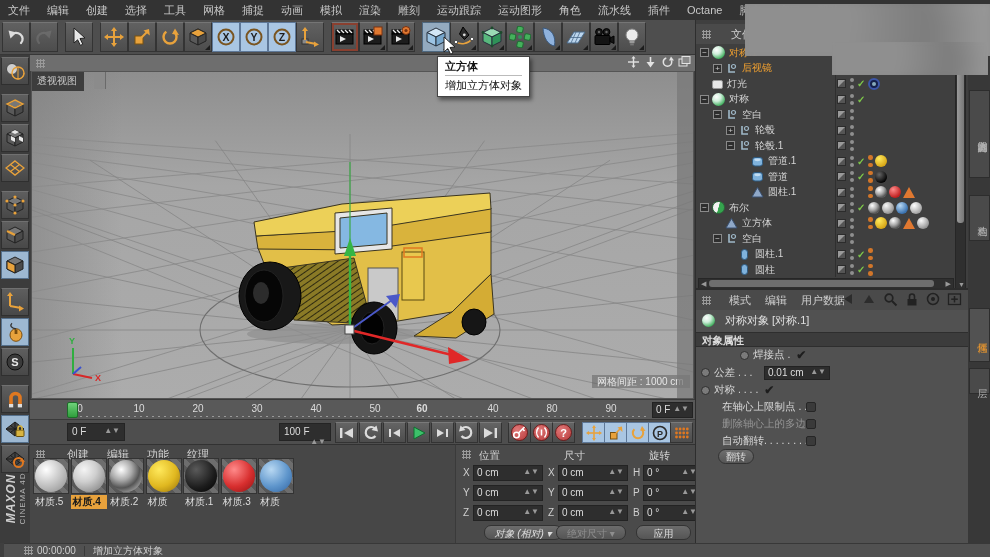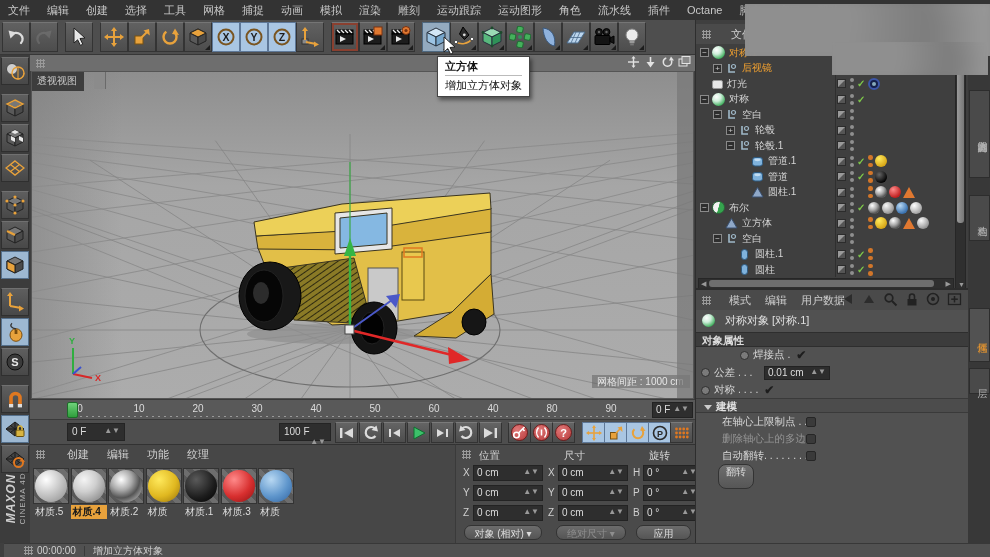--- a/index.html
+++ b/index.html
@@ -47,21 +47,21 @@
 .transport{position:absolute;left:30px;top:419px;width:665px;height:25px;background:#4e4e4e;border-top:1px solid #3a3a3a;}
 .spin{position:absolute;top:3px;height:18px;background:#2e2e2e;border:1px solid #242424;color:#ddd;font-size:10px;padding:2px 4px;}
 .spin .ud{float:right;color:#999;font-size:8px;margin-left:4px;}
 .rslider{position:absolute;left:99px;top:3px;width:146px;height:18px;background:linear-gradient(#8d8d8d,#6f6f6f);border:1px solid #3c3c3c;border-top-color:#a8a8a8;color:#2e2e2e;font-size:10px;display:flex;justify-content:space-between;padding:2px 4px;}
 .tbtn{position:absolute;top:2px;width:23px;height:21px;background:linear-gradient(#646464,#4d4d4d);border:1px solid #333;border-top-color:#7a7a7a;display:flex;align-items:center;justify-content:center;}
 .tbtn.blue{background:#a9c6e3;border-color:#5e7898;}
 .redc{width:17px;height:17px;border-radius:50%;background:radial-gradient(circle at 35% 30%,#e07878,#b83c3c);border:1px solid #6e1c1c;display:flex;align-items:center;justify-content:center;}
 
 .materials{position:absolute;left:30px;top:444px;width:425px;height:99px;background:#474747;border-top:1px solid #323232;}
 .matmenu{display:flex;gap:18px;align-items:center;height:18px;padding-left:6px;color:#cfcfcf;}
-.mat{position:absolute;top:23px;width:36px;height:49px;}
+.mat{position:absolute;top:13px;width:36px;height:49px;}
 .mat .ball{width:36px;height:36px;background:repeating-linear-gradient(45deg,#6e6e6e 0 5px,#585858 5px 10px);border:1px solid #333;position:relative;}
 .mat .sph{position:absolute;left:1px;top:1px;width:32px;height:32px;border-radius:50%;}
 .mat .lbl{margin-top:1px;font-size:10px;color:#ddd;padding:0 2px;white-space:nowrap;overflow:hidden;}
 .mat.sel .lbl{background:#e8a23c;color:#1a1a1a;font-weight:bold;}
 .sph.white{background:radial-gradient(circle at 35% 30%,#ffffff,#bfbfbf 55%,#8a8a8a);}
 .sph.glass{background:radial-gradient(circle at 35% 30%,#f4f4f4,#cfcfcf 40%,#9a9a9a 75%,#c8c8c8);}
 .sph.chrome{background:radial-gradient(circle at 35% 30%,#ffffff,#aaa 35%,#555 60%,#999 80%,#444);}
 .sph.yellow{background:radial-gradient(circle at 35% 30%,#ffe95c,#e0b820 55%,#96700a);}
 .sph.black{background:radial-gradient(circle at 35% 30%,#5a5a5a,#1c1c1c 60%,#000);}
 .sph.red{background:radial-gradient(circle at 35% 30%,#ff8a8a,#d82f2f 55%,#8e1212);}
@@ -111,21 +111,21 @@
 .ddown{position:absolute;left:68px;right:14px;height:15px;background:#2d2d2d;border:1px solid #222;border-radius:3px;color:#ddd;font-size:10px;padding:1px 5px;}
 .ddown .car{position:absolute;right:4px;top:4px;width:0;height:0;border-left:4px solid transparent;border-right:4px solid transparent;border-top:5px solid #999;}
 .ainput{position:absolute;left:68px;width:66px;height:14px;background:#2d2d2d;border:1px solid #222;color:#ddd;font-size:10px;padding:0px 3px;}
 .ainput .ud{float:right;color:#999;font-size:8px;}
 .bigchk{color:#1d1d1d;font-weight:bold;font-size:12px;margin-left:6px;}
 .modhdr{height:15px;background:#4c4c4c;border-top:1px solid #3a3a3a;border-bottom:1px solid #3a3a3a;color:#e0e0e0;font-weight:bold;font-size:10.5px;line-height:15px;padding-left:8px;}
 .modhdr .tri{display:inline-block;width:0;height:0;border-left:4px solid transparent;border-right:4px solid transparent;border-top:5px solid #ccc;margin-right:4px;}
 .mrow{position:relative;height:17px;padding-left:26px;font-size:10.5px;color:#d8d8d8;display:flex;align-items:center;}
 .mrow.dis{color:#949494;}
 .mrow .box{position:absolute;left:110px;width:10px;height:10px;background:#3a3a3a;border:1px solid #262626;border-radius:2px;}
-.flipbtn{position:absolute;left:22px;width:36px;height:25px;background:linear-gradient(#6e6e6e,#565656);border:1px solid #333;border-radius:8px;color:#ddd;font-size:10px;text-align:center;}
+.flipbtn{position:absolute;left:22px;width:36px;height:15px;background:linear-gradient(#6e6e6e,#565656);border:1px solid #333;border-radius:8px;color:#ddd;font-size:10px;text-align:center;}
 
 .statusbar{position:absolute;left:4px;top:543px;width:990px;height:14px;background:#515151;border-top:1px solid #383838;display:flex;align-items:center;font-size:10px;color:#cfcfcf;}
 .statusbar .sep{width:1px;height:10px;background:#3a3a3a;margin:0 8px;}
 
 .grip{width:9px;height:9px;background-image:radial-gradient(circle,#9a9a9a 1px,transparent 1.3px);background-size:3px 3px;flex:none;margin-right:4px;}
 .blurbox{position:absolute;overflow:hidden;z-index:50;}
 .blurbox .smudge{position:absolute;left:-12px;top:-12px;right:-12px;bottom:-12px;filter:blur(7px);
  background:radial-gradient(circle at 20% 40%,#8f8f8f 0 30%,transparent 60%),radial-gradient(circle at 55% 55%,#7e7e7e 0 35%,transparent 65%),radial-gradient(circle at 85% 45%,#969696 0 30%,transparent 60%),#6f6f6f;}
 
 .ti{width:13px;height:13px;margin-right:4px;flex:none;position:relative;}
@@ -617,21 +617,21 @@
   </div>
 
   <div class="ruler">
     <div id="rulernums">
         <span class="num" style="left: 50px;">0</span>
         <span class="num" style="left: 109px;">10</span>
         <span class="num" style="left: 168px;">20</span>
         <span class="num" style="left: 227px;">30</span>
         <span class="num" style="left: 286px;">40</span>
         <span class="num" style="left: 345px;">50</span>
-        <span class="num" style="left: 404px;">60</span>
+        <span class="num" style="left: 392px; font-weight: bold;">60</span>
         <span class="num" style="left: 463px;">40</span>
         <span class="num" style="left: 522px;">80</span>
         <span class="num" style="left: 581px;">90</span>
         <span class="num" style="left: 640px;">100</span>
       </div>
     <div class="dots"></div>
     <div class="playhead"></div>
     <div class="framebox"><span>0 F</span><span class="ud">▲▼</span></div>
   </div>
 
@@ -841,21 +841,21 @@
       <span class="clab" style="left: 92px; top: 42px;">Y</span>
       <div class="cfield" style="left: 102px; top: 40px; width: 70px;"><span>0 cm</span><span class="ud">▲▼</span></div>
       <span class="clab" style="left: 177px; top: 42px;">P</span>
       <div class="cfield" style="left: 187px; top: 40px; width: 58px;"><span>0 °</span><span class="ud">▲▼</span></div>
       <span class="clab" style="left: 7px; top: 62px;">Z</span>
       <div class="cfield" style="left: 17px; top: 60px; width: 70px;"><span>0 cm</span><span class="ud">▲▼</span></div>
       <span class="clab" style="left: 92px; top: 62px;">Z</span>
       <div class="cfield" style="left: 102px; top: 60px; width: 70px;"><span>0 cm</span><span class="ud">▲▼</span></div>
       <span class="clab" style="left: 177px; top: 62px;">B</span>
       <div class="cfield" style="left: 187px; top: 60px; width: 58px;"><span>0 °</span><span class="ud">▲▼</span></div>
-      <div class="cbtn" style="left: 8px; top: 80px; width: 78px;">对象 (相对) ▾</div>
+      <div class="cbtn" style="left: 28px; top: 80px; width: 78px; font-style: italic;">对象 (相对) ▾</div>
       <div class="cbtn gray" style="left: 100px; top: 80px; width: 70px;">绝对尺寸 ▾</div>
       <div class="cbtn" style="left: 180px; top: 80px; width: 55px;">应用</div>
     </div>
 
   <div class="rpanel">
     <div class="ommenu" id="ommenu">
         <span class="grip"></span>
         <span>文件</span>
         <span>编辑</span>
       </div>
@@ -1178,21 +1178,20 @@
       <div class="arow" style="height:19px;">
         <span class="rec"></span>
         <span>公差 . . .</span>
         <div class="ainput"><span>0.01 cm</span><span class="ud">▲▼</span></div>
       </div>
       <div class="arow" style="height:16px;text-align:center;">
         <span class="rec"></span>
         <span>对称 . . . .</span>
         <span class="bigchk">✔</span>
       </div>
-      <div class="modhdr"><span class="tri"></span><span>建模</span></div>
       <div id="modrows">
           <div class="mrow">
             <span>在轴心上限制点 . . .</span>
             <span class="box"></span>
           </div>
           <div class="mrow dis">
             <span>删除轴心上的多边形</span>
             <span class="box"></span>
           </div>
           <div class="mrow">

